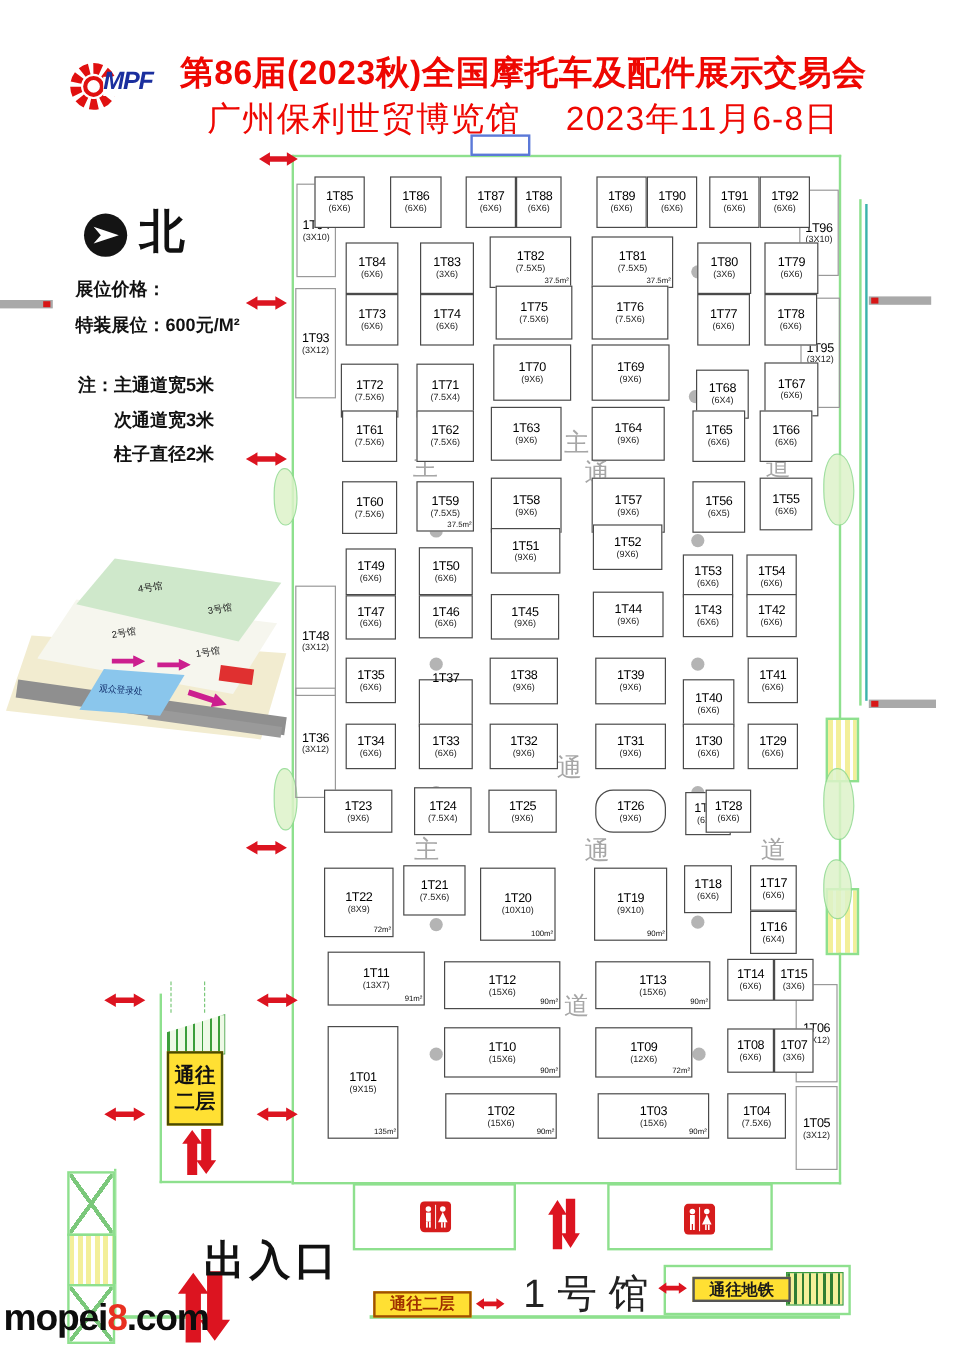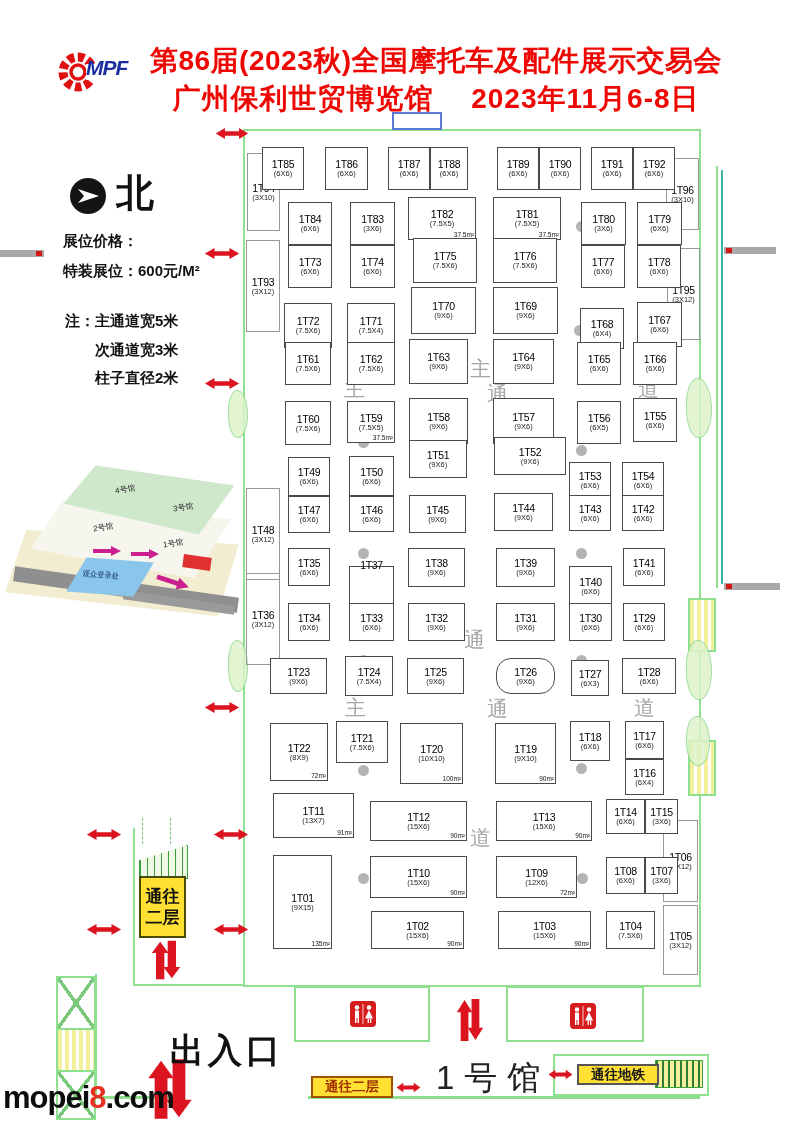--- a/index.html
+++ b/index.html
@@ -1,21 +1,21 @@
 <!DOCTYPE html>
 <html><head>
 <meta charset="utf-8">
 <style>
   html,body{margin:0;padding:0;background:#e8e8e8;}
   #canvas{position:relative;width:800px;height:1130px;margin:0 auto;background:#fff;overflow:hidden;
           font-family:"Liberation Sans","DejaVu Sans",sans-serif;}
   .abs{position:absolute;}
   
   #title1{left:128px;top:42px;width:616px;text-align:center;color:#ee0702;font-weight:bold;font-size:28px;letter-spacing:0.5px;}
-  #title2{left:128px;top:80px;width:616px;text-align:center;color:#ee0702;font-weight:bold;font-size:28px;letter-spacing:1px;}
+  #title2{left:128px;top:80px;width:616px;text-align:center;color:#ee0702;font-weight:normal;font-size:28px;letter-spacing:1px;}
   #logo{left:56px;top:40px;width:96px;height:62px;}
   #logo .mpf{position:absolute;left:30px;top:16px;color:#1b2f9e;font-style:italic;font-weight:bold;font-size:21px;letter-spacing:-1px;}
   
   #north-icon{left:70px;top:178px;width:36px;height:36px;border-radius:50%;background:#141414;}
   #north-label{left:116px;top:168px;font-size:38px;font-weight:bold;color:#111;}
   .legend{color:#111;font-weight:bold;font-size:15px;white-space:nowrap;}
   
   .wall{position:absolute;background:#8ee08e;}
   .wbox{position:absolute;border:2px solid #8ee08e;}
   .booth{position:absolute;background:#fff;border:1px solid #4a4a4a;display:flex;flex-direction:column;
@@ -356,21 +356,21 @@
         <div class="bs">(6X5)</div>
       </div>
       <div class="booth" style="left: 633px; top: 398px; width: 44px; height: 44px;">
         <div class="bn">1T55</div>
         <div class="bs">(6X6)</div>
       </div>
       <div class="booth" style="left: 409px; top: 440px; width: 58px; height: 38px;">
         <div class="bn">1T51</div>
         <div class="bs">(9X6)</div>
       </div>
-      <div class="booth" style="left: 494px; top: 437px; width: 72px; height: 38px;">
+      <div class="booth" style="left: 494px; top: 437px; width: 58px; height: 38px;">
         <div class="bn">1T52</div>
         <div class="bs">(9X6)</div>
       </div>
       <div class="booth" style="left: 288px; top: 457px; width: 42px; height: 39px;">
         <div class="bn">1T49</div>
         <div class="bs">(6X6)</div>
       </div>
       <div class="booth" style="left: 349px; top: 456px; width: 45px; height: 40px;">
         <div class="bn">1T50</div>
         <div class="bs">(6X6)</div>
@@ -476,21 +476,21 @@
         <div class="bs">(9X6)</div>
       </div>
       <div class="booth" style="left: 496px; top: 658px; width: 59px; height: 36px; border-radius: 15px;">
         <div class="bn">1T26</div>
         <div class="bs">(9X6)</div>
       </div>
       <div class="booth" style="left: 571px; top: 660px; width: 38px; height: 36px;">
         <div class="bn">1T27</div>
         <div class="bs">(6X3)</div>
       </div>
-      <div class="booth" style="left: 622px; top: 658px; width: 54px; height: 36px;">
+      <div class="booth" style="left: 588px; top: 658px; width: 38px; height: 36px;">
         <div class="bn">1T28</div>
         <div class="bs">(6X6)</div>
       </div>
       <div class="booth" style="left: 270px; top: 723px; width: 58px; height: 58px;">
         <div class="bn">1T22</div>
         <div class="bs">(8X9)</div>
         <div class="ba">72m²</div>
       </div>
       <div class="booth" style="left: 336px; top: 721px; width: 52px; height: 42px;">
         <div class="bn">1T21</div>

